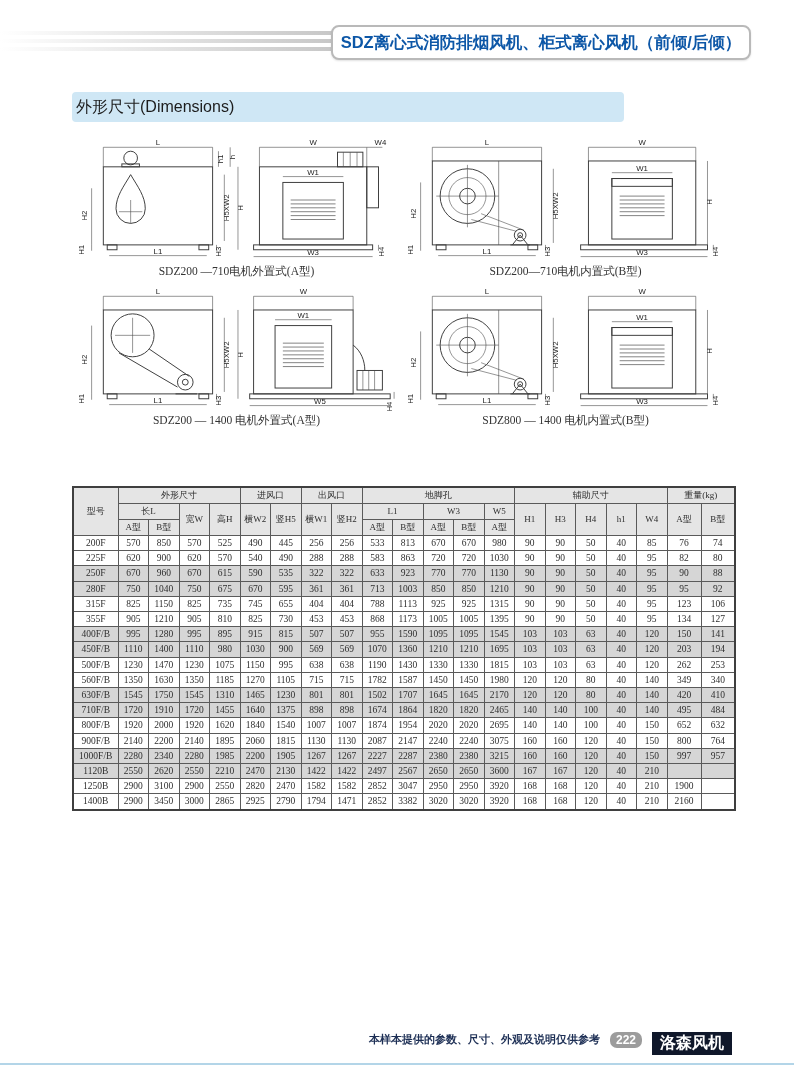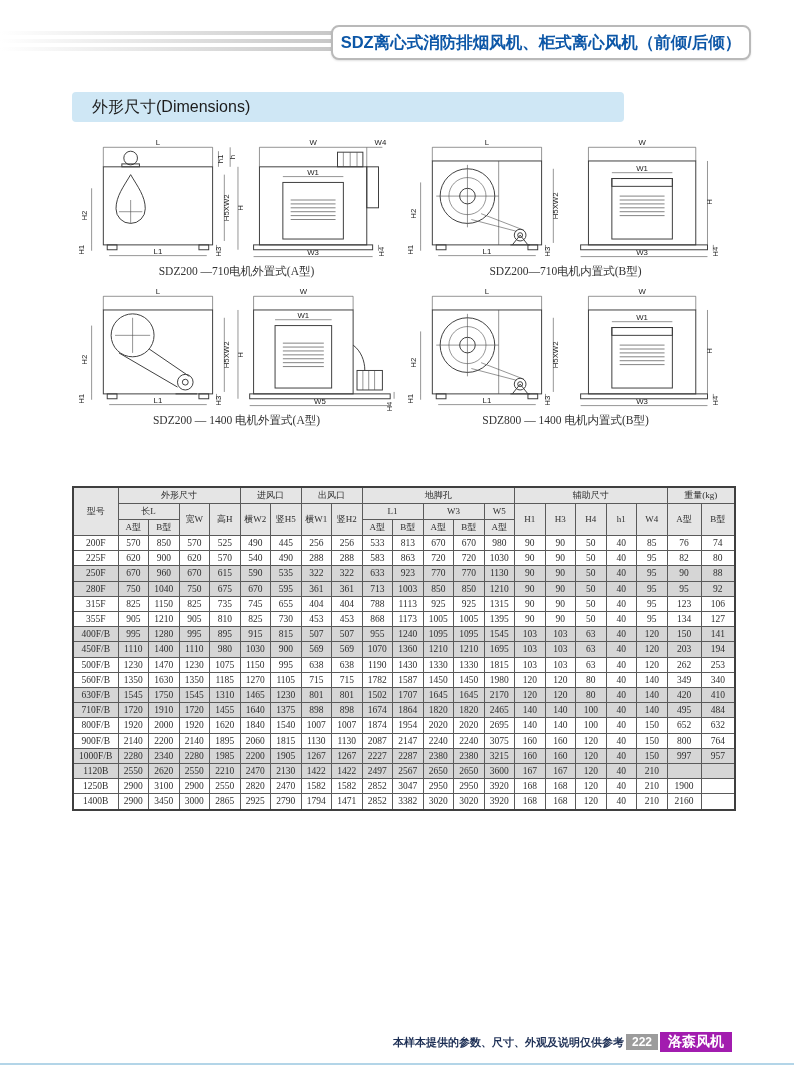--- a/index.html
+++ b/index.html
@@ -10,21 +10,21 @@
   .stripes{position:absolute;left:0;top:31px;width:340px;}
   .stripe{height:4px;margin-bottom:4px;background:linear-gradient(to right,#ffffff,#c6c6c6);}
   .title-box{position:absolute;left:331px;top:25px;width:416px;height:31px;
              border:2px solid #b9b9b9;border-radius:8px;background:#fff;
              display:flex;align-items:center;justify-content:center;
              box-shadow:0 1px 2px rgba(0,0,0,.12);}
   .title-box span{font-size:16.5px;font-weight:bold;color:#0d57a7;letter-spacing:0px;white-space:nowrap;}
 
   
   .section-bar{position:absolute;left:72px;top:92px;width:552px;height:30px;background:#cfe7f5;
-               border-radius:4px;display:flex;align-items:center;padding-left:20px;box-sizing:border-box;}
+               border-radius:4px;display:flex;align-items:center;padding-left:4px;box-sizing:border-box;}
   .section-bar span{font-size:16px;color:#1c1c1c;}
 
   
   .diagrams{position:absolute;left:72px;top:136px;width:658px;display:grid;
             grid-template-columns:1fr 1fr;row-gap:6px;}
   .dwg-cell{text-align:center;}
   .caption{font-family:"Liberation Serif",serif;font-size:11.5px;color:#333;margin-top:0;}
   svg.dwg{display:block;margin:0 auto;}
   .dwg .s{stroke:#3c3c3c;stroke-width:1;fill:none;}
   .dwg .d{stroke:#4a4a4a;stroke-width:.6;fill:none;}
@@ -35,24 +35,24 @@
   table.dims{position:absolute;left:72px;top:486px;width:658px;border-collapse:collapse;
              table-layout:fixed;border:2px solid #3f3f3f;
              font-family:"Liberation Serif",serif;color:#2e2e2e;}
   table.dims th,table.dims td{border:1px solid #5a5a5a;text-align:center;padding:0;
              overflow:hidden;white-space:nowrap;}
   table.dims th{background:#e5e5e5;font-weight:normal;font-size:9px;height:15px;line-height:15px;}
   table.dims td{font-size:9.5px;height:14.2px;line-height:14.2px;background:#fff;}
   table.dims tr.shaded td{background:#d6d6d6;}
 
   
-  .footer{position:absolute;top:1032px;right:62px;display:flex;align-items:center;gap:2px;}
+  .footer{position:absolute;top:1032px;right:62px;display:flex;align-items:flex-start;gap:10px;}
   .footer .note{font-size:11px;font-weight:bold;color:#1d2f55;}
-  .badge-page{background:#9c9c9c;color:#fff;font-size:12px;font-weight:bold;padding:1px 6px;}
-  .badge-brand{background:#a21caf;color:#fff;font-size:14px;font-weight:bold;padding:1px 8px;}
+  .badge-page{background:#9c9c9c;color:#fff;font-size:12px;font-weight:bold;padding:1px 6px;border-radius:7px;}
+  .badge-brand{background:#0f172a;color:#fff;font-size:16px;font-weight:bold;padding:1px 8px;}
   .bottom-line{position:absolute;left:0;bottom:13px;width:100%;height:2px;background:#b3d5e8;}
 </style>
 </head>
 <body>
 
 <div class="page">
 
   <div class="stripes">
     <div class="stripe"></div>
       <div class="stripe"></div>
@@ -499,21 +499,21 @@
           <td>400F/B</td>
           <td>995</td>
           <td>1280</td>
           <td>995</td>
           <td>895</td>
           <td>915</td>
           <td>815</td>
           <td>507</td>
           <td>507</td>
           <td>955</td>
-          <td>1240</td>
+          <td>1590</td>
           <td>1095</td>
           <td>1095</td>
           <td>1545</td>
           <td>103</td>
           <td>103</td>
           <td>63</td>
           <td>40</td>
           <td>120</td>
           <td>150</td>
           <td>141</td>

